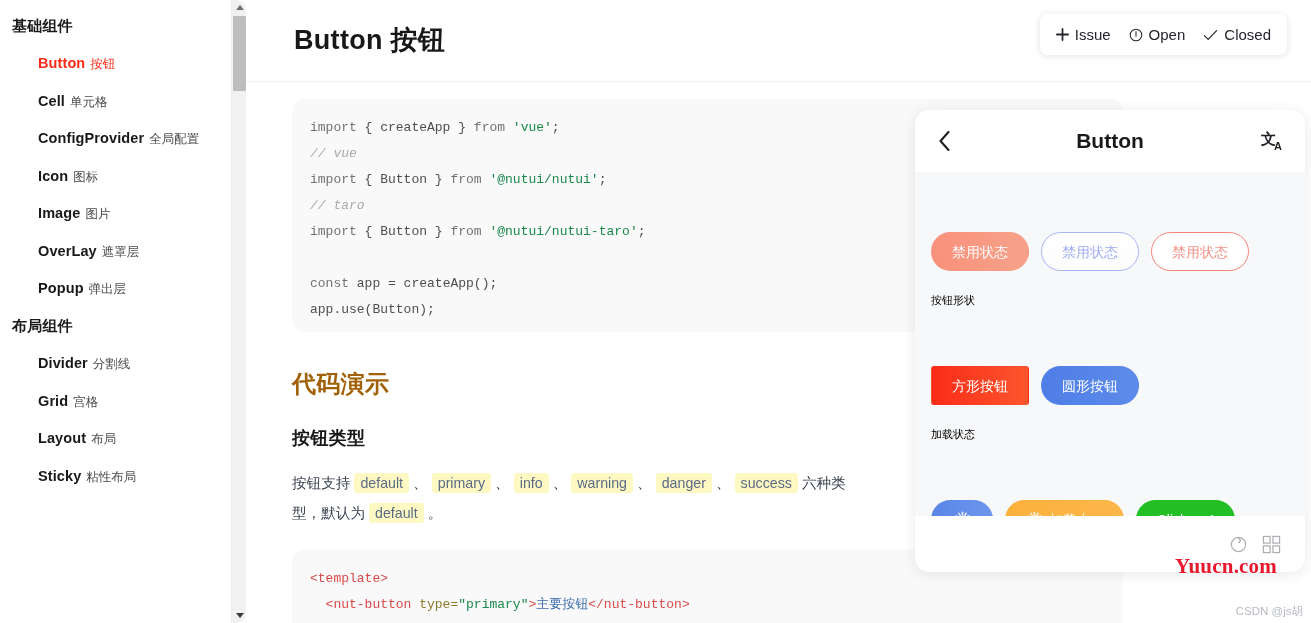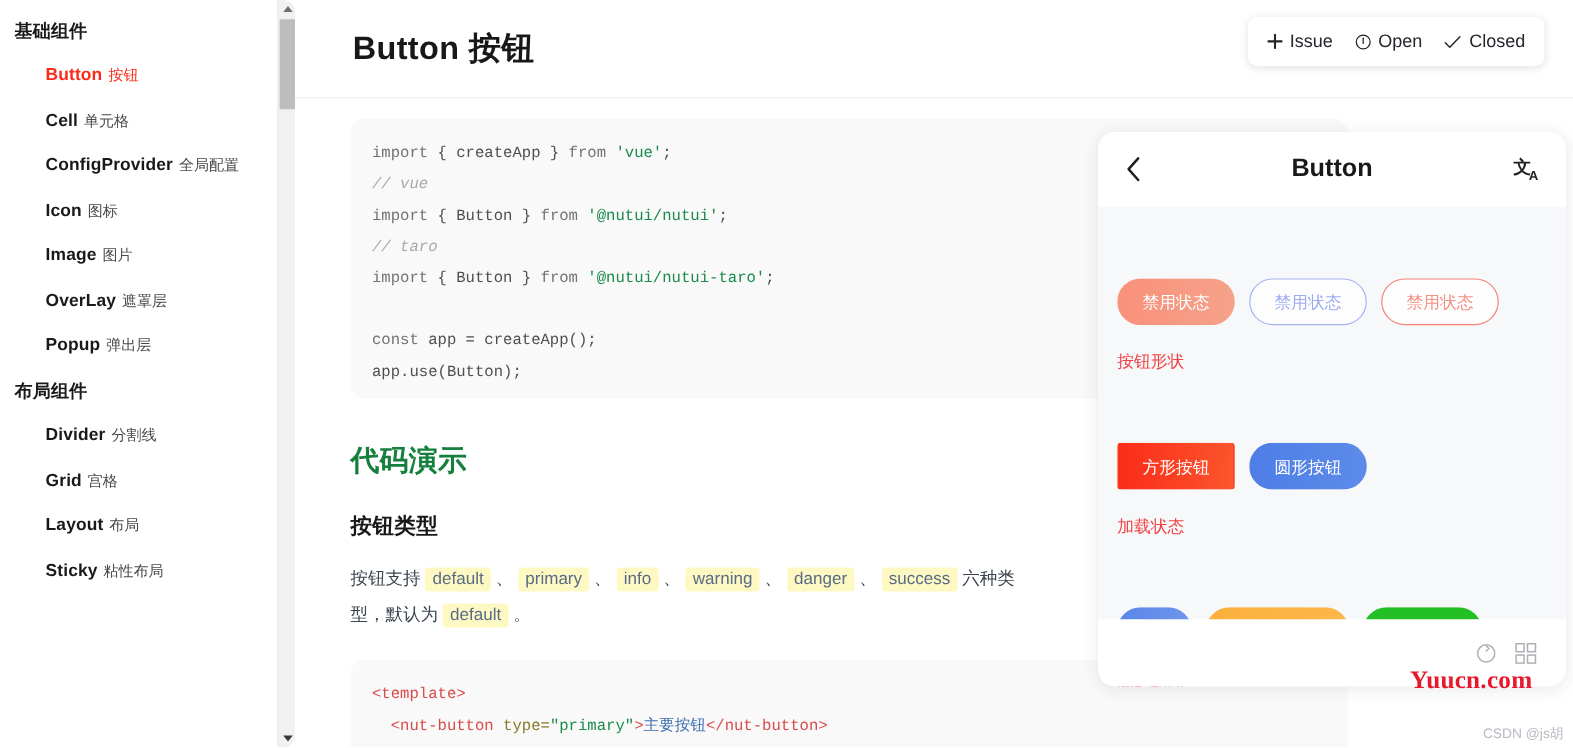--- a/index.html
+++ b/index.html
@@ -129,21 +129,21 @@
   .codeblock.first { height: 233px; }
   .tok-kw   { color: #737373; }
   .tok-str  { color: #1a8a4b; }
   .tok-cmt  { color: #a9a9a9; font-style: italic; }
   .tok-pln  { color: #4f4f4f; }
   .tok-tag  { color: #d94a4a; }
   .tok-attr { color: #8a7a2a; }
   .tok-txt  { color: #3f6fae; }
 
   h2.sec {
-    font-size: 24px; font-weight: bold; color: #15803d;
+    font-size: 24px; font-weight: bold; color: #a16207;
     margin: 36px 0 0 0; letter-spacing: .3px;
   }
   h3.sub {
     font-size: 18px; font-weight: bold; color: #16181a;
     margin: 26px 0 0 0; letter-spacing: .3px;
   }
   p.para {
     margin-top: 18px;
     font-size: 14.6px;
     line-height: 30px;
@@ -188,21 +188,21 @@
   .phone-title {
     position: absolute; left: 0; right: 0; text-align: center;
     font-size: 21px; font-weight: bold; color: #18191b;
     pointer-events: none;
   }
   .back-chevron { position: relative; z-index: 2; cursor: pointer; line-height: 0; }
   .lang-icon { position: absolute; right: 20px; top: 50%; transform: translateY(-50%); cursor: pointer; line-height: 0; }
 
   .phone-body { padding: 0 16px; position: relative; }
   .grp-label {
-    font-size: 14px; color: #ef4444;
+    font-size: 11px; color: #000000;
     margin: 22px 0 10px 0;
   }
   .btn-row { display: flex; align-items: center; gap: 12px; flex-wrap: nowrap; }
 
   .nbtn {
     border: 1px solid transparent;
     font-size: 14px;
     line-height: 1;
     display: inline-flex; align-items: center; justify-content: center;
     gap: 6px;

